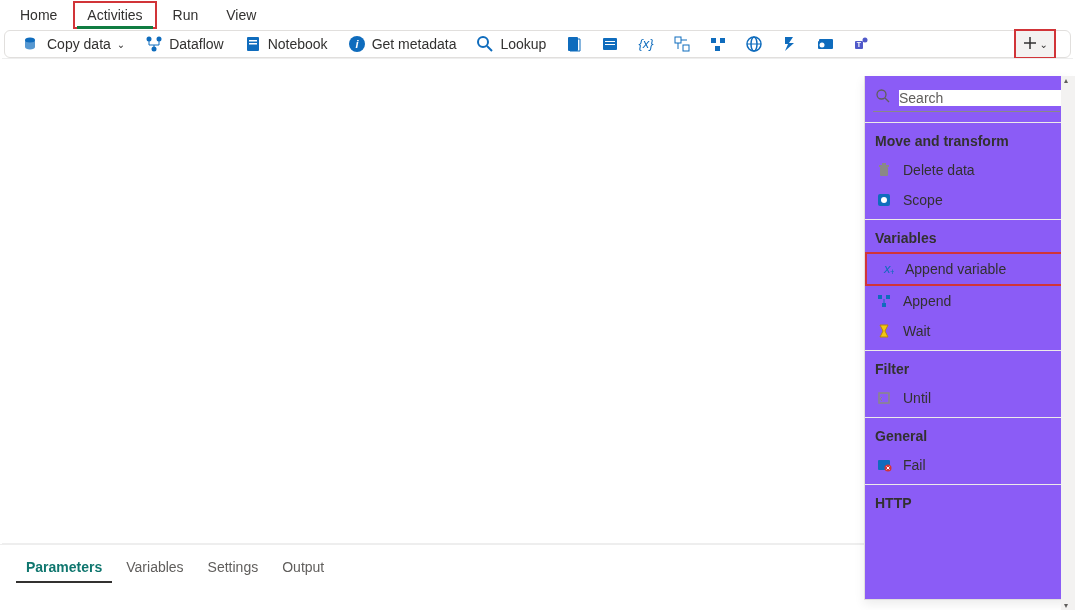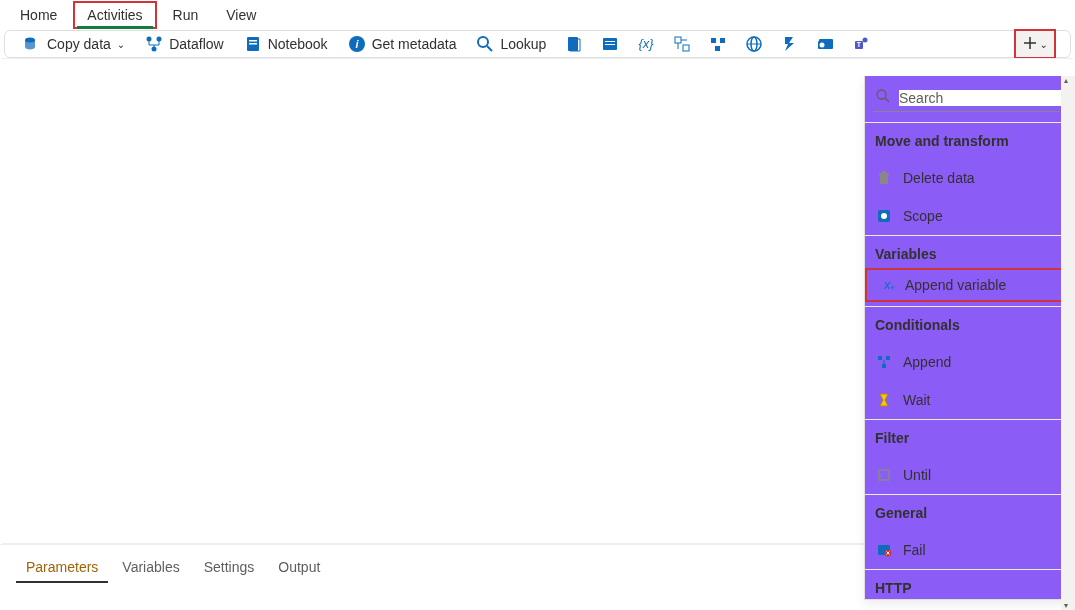--- a/index.html
+++ b/index.html
@@ -106,22 +106,22 @@
       padding: 8px 16px;
       border-top: 1px solid #eee;
     }
     .bottom-tab {
       padding: 6px 10px;
       font-size: 14px;
       cursor: pointer;
       color: #605e5c;
     }
     .bottom-tab.active {
-      color: #a16207;
-      font-weight: 400;
+      color: #0f766e;
+      font-weight: 700;
       border-bottom: 2px solid #323130;
       text-align: center;
     }
 
     
     .panel {
       position: absolute;
       top: 76px;
       right: 6px;
       width: 205px;
@@ -159,21 +159,20 @@
       margin-top: 4px;
     }
     .group-header:first-of-type { border-top: none; margin-top: 0; }
     .menu-item {
       display: flex;
       align-items: center;
       gap: 10px;
       padding: 6px 10px;
       cursor: pointer;
       font-size: 14px;
-      margin-top: 8px;
     }
     .menu-item.highlighted {
       border: 2px solid #d13438;
       margin: 0;
     }
     .menu-icon {
       width: 18px;
       height: 18px;
       display: flex;
       align-items: center;
@@ -387,21 +386,20 @@
   <div class="menu-item highlighted">
     <span class="menu-icon">
       <svg width="16" height="16" viewBox="0 0 16 16">
           <text x="6" y="12" fill="#0f6cbd" font-style="italic" font-size="13">x</text>
           <text x="12" y="14" fill="#0f6cbd" font-size="9">+</text>
         </svg>
     </span>
     <span>Append variable</span>
   </div>
 
-  <div class="group-header">Conditionals</div>
   <div class="menu-item">
     <span class="menu-icon">
       <svg width="16" height="16" viewBox="0 0 16 16">
           <rect x="2" y="2" width="4" height="4" fill="#0f6cbd"></rect>
           <rect x="10" y="2" width="4" height="4" fill="#0f6cbd"></rect>
           <rect x="6" y="10" width="4" height="4" fill="#0f6cbd"></rect>
           <line x1="8" y1="6" x2="8" y2="10" stroke="#0f6cbd"></line>
         </svg>
     </span>
     <span>Append</span>

